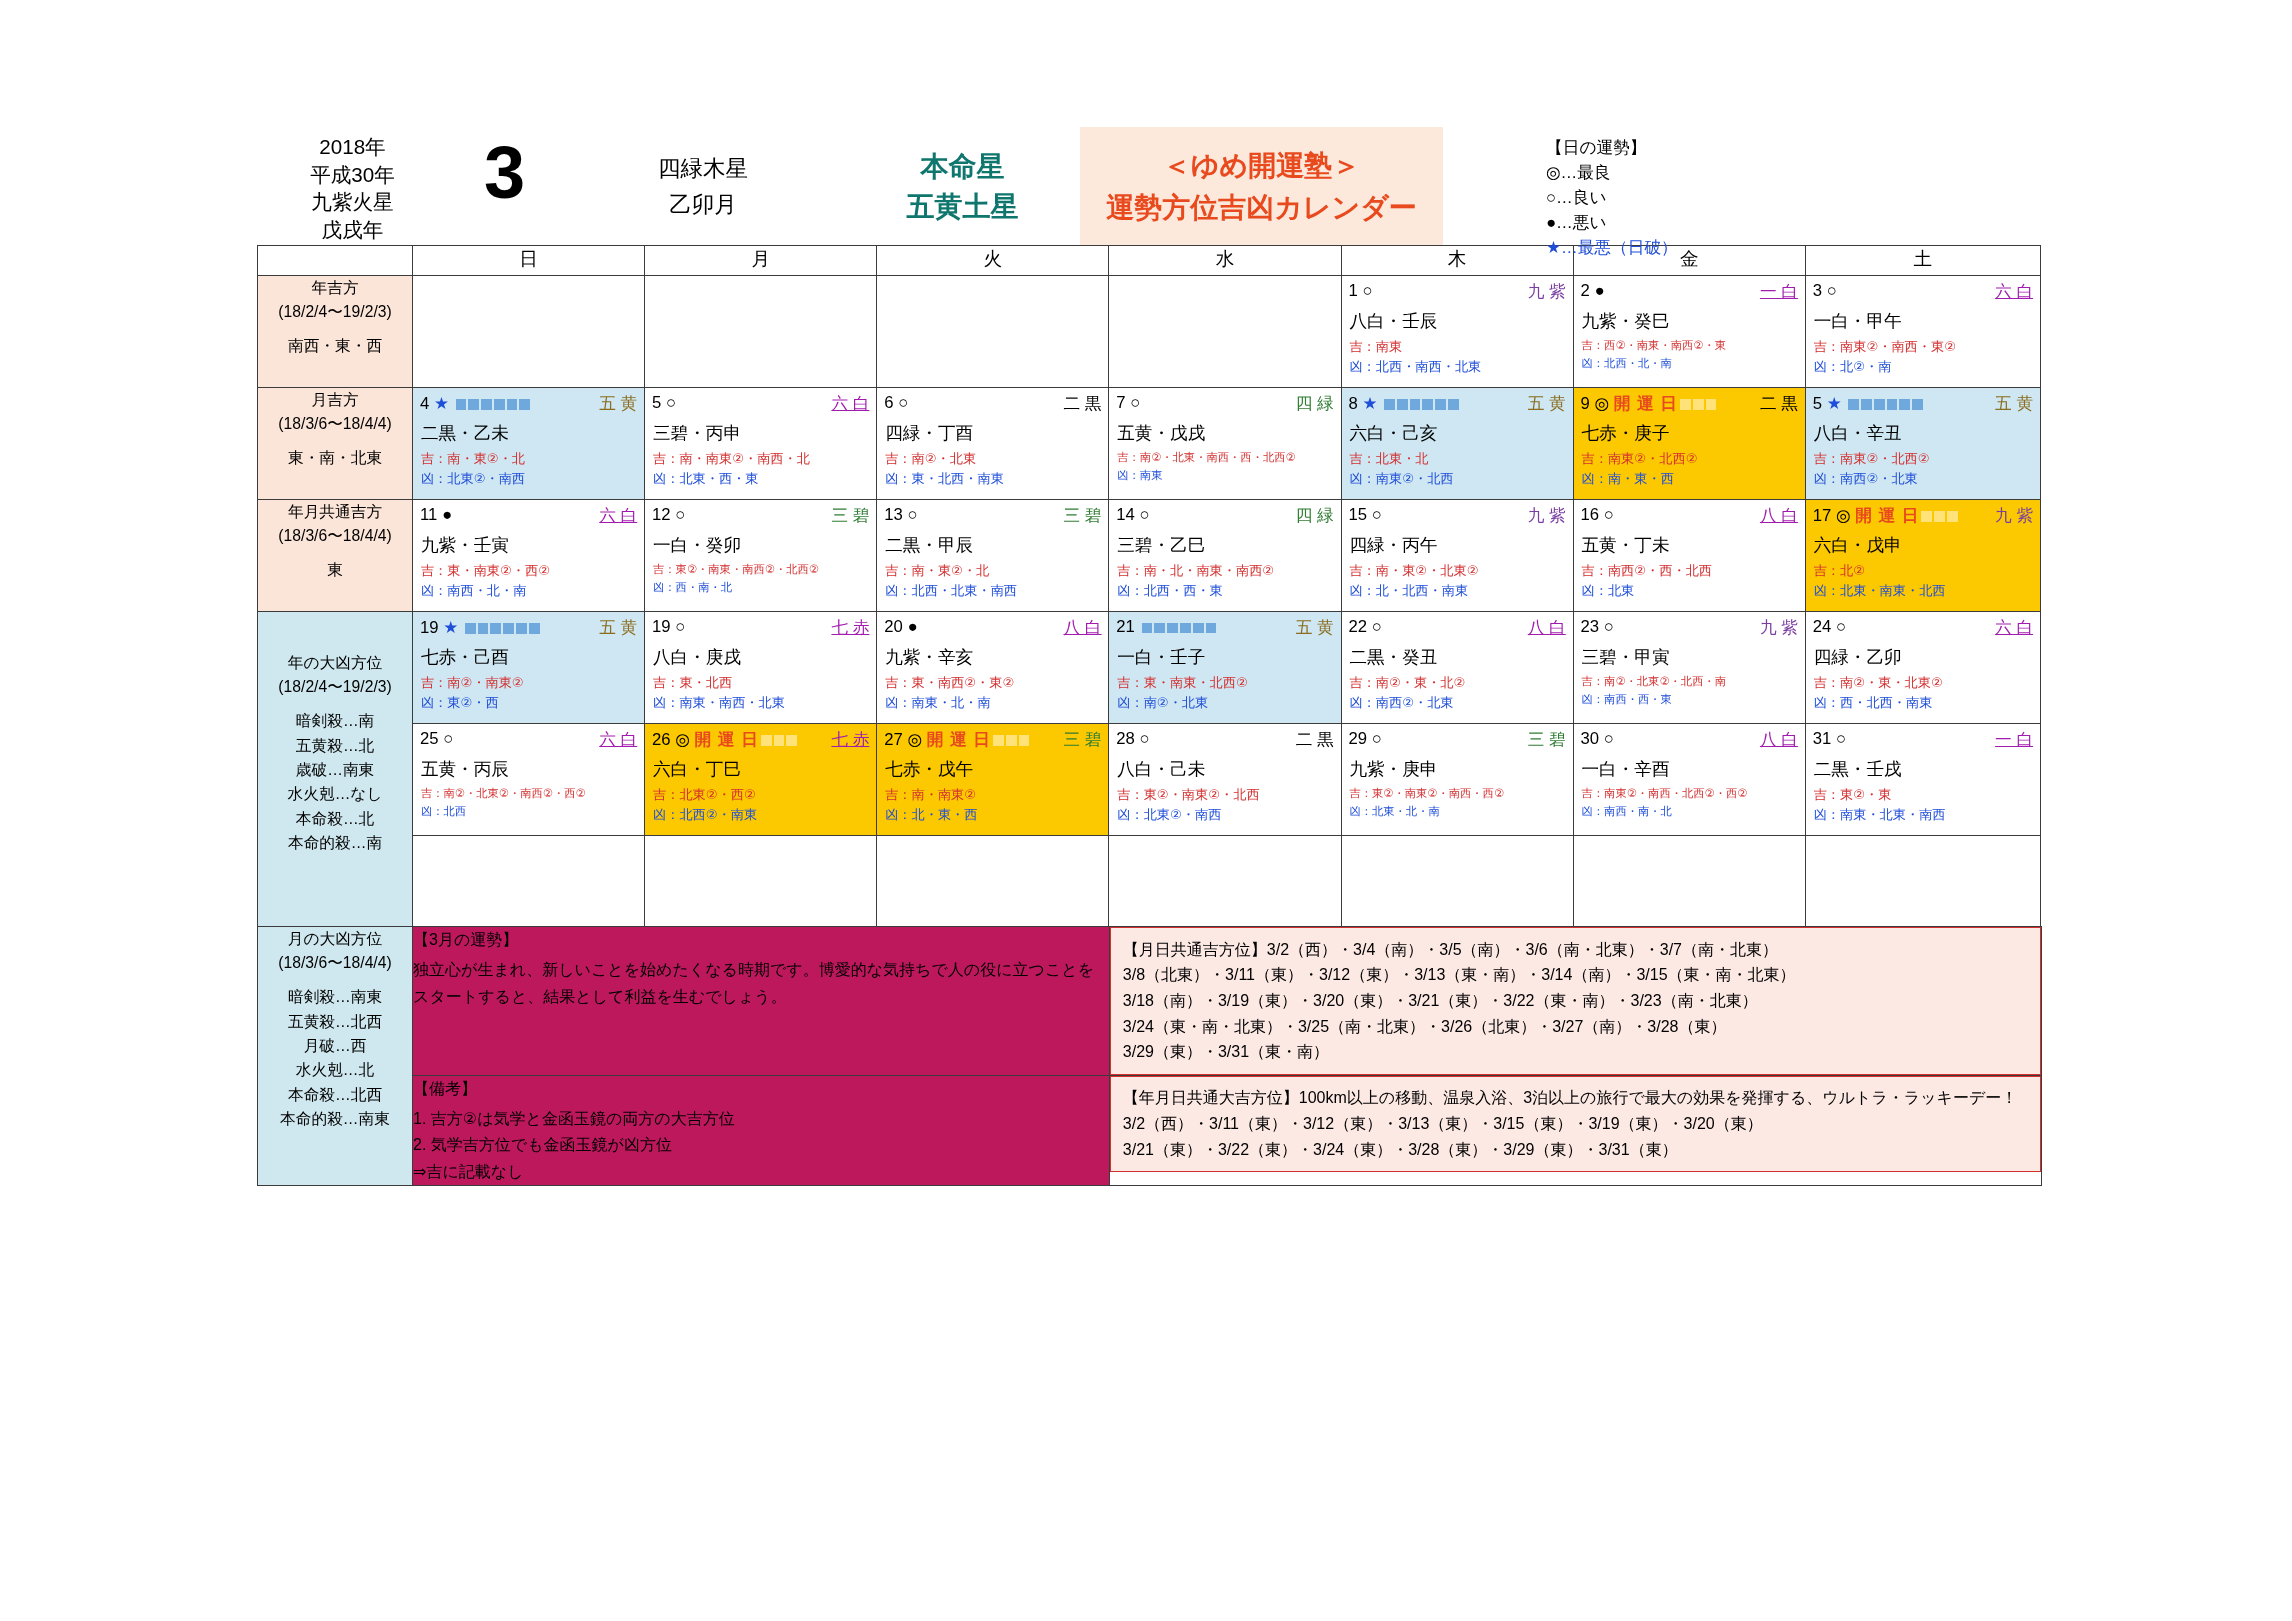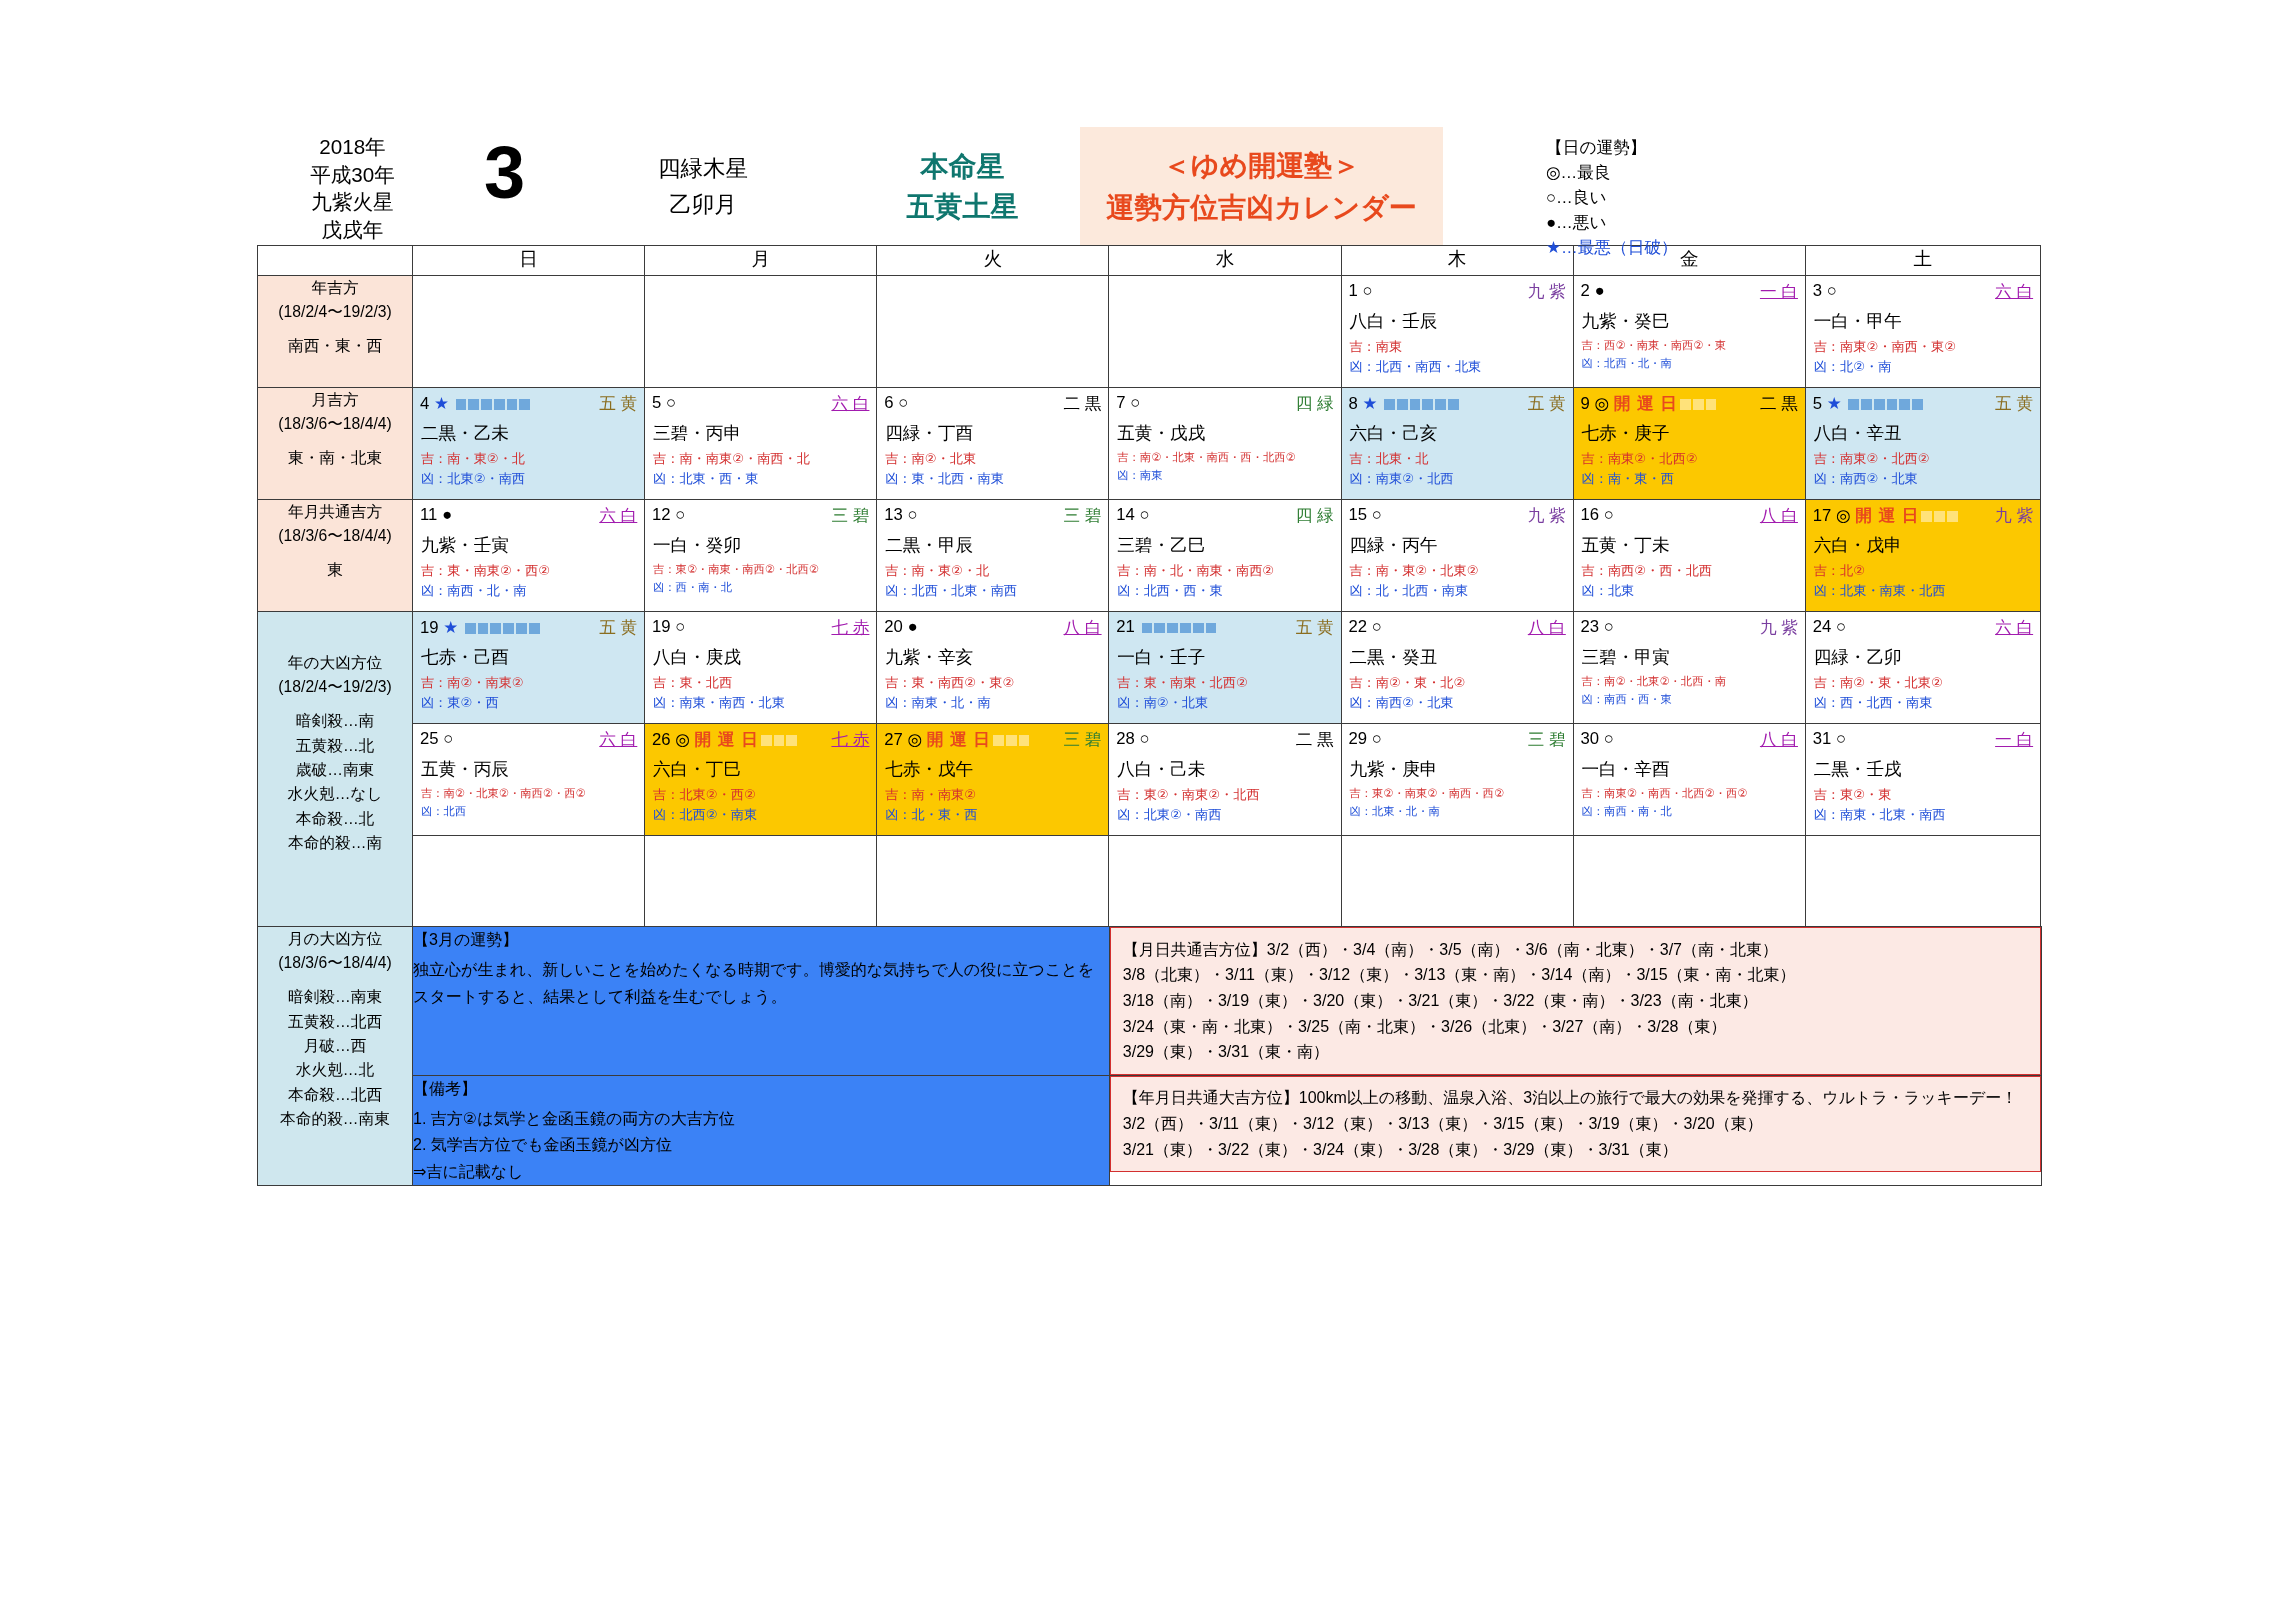--- a/index.html
+++ b/index.html
@@ -47,21 +47,21 @@
   .nine.green{color:#2e7d32;}
   .nine.brown{color:#8a6d1f;}
   .kanshi{font-size:17.6px;padding:5.9px 7.8px 0 7.8px;}
   .kichi{color:#d32f2f;font-size:13.2px;padding:4.9px 7.8px 0 7.8px;line-height:1.35;white-space:nowrap;}
   .kichi.sm{font-size:11.3px;}
   .kyo{color:#1f4ed8;font-size:13.2px;padding:2.9px 7.8px 0 7.8px;line-height:1.35;white-space:nowrap;}
   .kyo.sm{font-size:11.3px;}
 
   .blankrow td{height:90px;background:#fff;}
 
-  .notecell{font-size:16px;line-height:1.65;padding:9.8px 11.8px;background:#3b82f6;}
+  .notecell{font-size:16px;line-height:1.65;padding:9.8px 11.8px;background:#be185d;}
   .notecell .ttl{display:block;margin-bottom:3.9px;}
   .pinkbox{background:#fce9e4;border:1px solid #d32f2f;font-size:16px;line-height:1.6;padding:8.8px 11.8px;}
   .pinkbox .ttl{font-weight:normal;}
   td.nb{border:1px solid #3b3b3b;padding:0;}
 </style>
 </head>
 <body>
 
 <div id="page">
 <div class="wrap">

